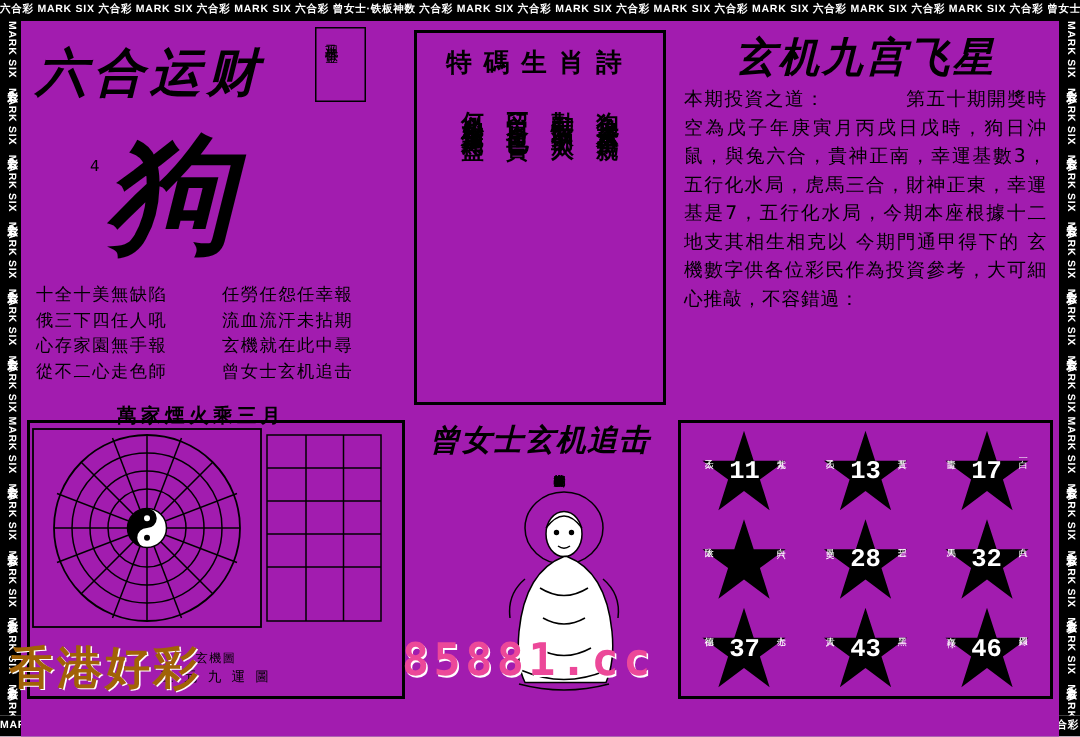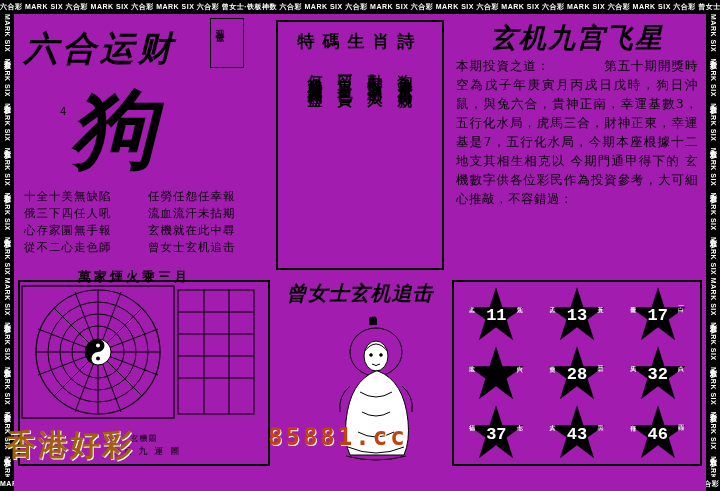--- a/index.html
+++ b/index.html
@@ -80,21 +80,21 @@
   #bm{left:262px;top:266px;width:168px;height:186px;}
   #bm .hd{position:absolute;left:0;top:0;width:168px;text-align:center;font-size:20px;
           font-weight:bold;font-style:italic;letter-spacing:1px;}
   #bm .sub{position:absolute;left:2px;top:30px;width:100px;font-size:8px;line-height:11px;
            writing-mode:vertical-rl;text-orientation:upright;height:90px;}
 
   
   #wm{position:absolute;left:0;bottom:22px;width:720px;height:44px;}
   #wm .t1{position:absolute;left:6px;top:0;font-size:30px;font-weight:bold;color:#a16207;
           letter-spacing:2px;text-shadow:1px 1px 0 #fff;}
-  #wm .t2{position:absolute;left:268px;top:-2px;font-size:24px;font-weight:bold;color:#c2410c;
+  #wm .t2{position:absolute;left:268px;top:-2px;font-size:30px;font-weight:bold;color:#ec4899;
           letter-spacing:3px;font-family:"DejaVu Sans Mono","Liberation Mono",monospace;
           text-shadow:1px 1px 0 #fff;}
 </style>
 </head>
 <body>
 
 <div id="page">
 
   <div class="edge edge-top">六合彩 MARK SIX 六合彩  MARK SIX 六合彩  MARK SIX 六合彩  曾女士·铁板神数  六合彩  MARK SIX 六合彩  MARK SIX 六合彩  MARK SIX  六合彩 MARK SIX 六合彩  MARK SIX 六合彩  MARK SIX 六合彩  曾女士·铁板神数  六合彩  MARK SIX 六合彩  MARK SIX 六合彩  MARK SIX  六合彩 MARK SIX 六合彩  MARK SIX 六合彩  MARK SIX 六合彩  曾女士·铁板神数  六合彩  MARK SIX 六合彩  MARK SIX 六合彩  MARK SIX  六合彩 MARK SIX 六合彩  MARK SIX 六合彩  MARK SIX 六合彩  曾女士·铁板神数  六合彩  MARK SIX 六合彩  MARK SIX 六合彩  MARK SIX  </div>
   <div class="edge edge-bot">MARK SIX 六合彩  MARK SIX 六合彩  MARK SIX 六合彩  MARK SIX 六合彩  MARK SIX 六合彩  MARK SIX 六合彩  MARK SIX 六合彩  MARK SIX 六合彩  MARK SIX 六合彩  MARK SIX 六合彩  MARK SIX 六合彩  MARK SIX 六合彩  MARK SIX 六合彩  MARK SIX 六合彩  MARK SIX 六合彩  MARK SIX 六合彩  MARK SIX 六合彩  MARK SIX 六合彩  MARK SIX 六合彩  MARK SIX 六合彩  MARK SIX 六合彩  MARK SIX 六合彩  MARK SIX 六合彩  MARK SIX 六合彩  MARK SIX 六合彩  MARK SIX 六合彩  MARK SIX 六合彩  MARK SIX 六合彩  MARK SIX 六合彩  MARK SIX 六合彩  MARK SIX 六合彩  MARK SIX 六合彩  MARK SIX 六合彩  MARK SIX 六合彩  MARK SIX 六合彩  MARK SIX 六合彩  </div>

